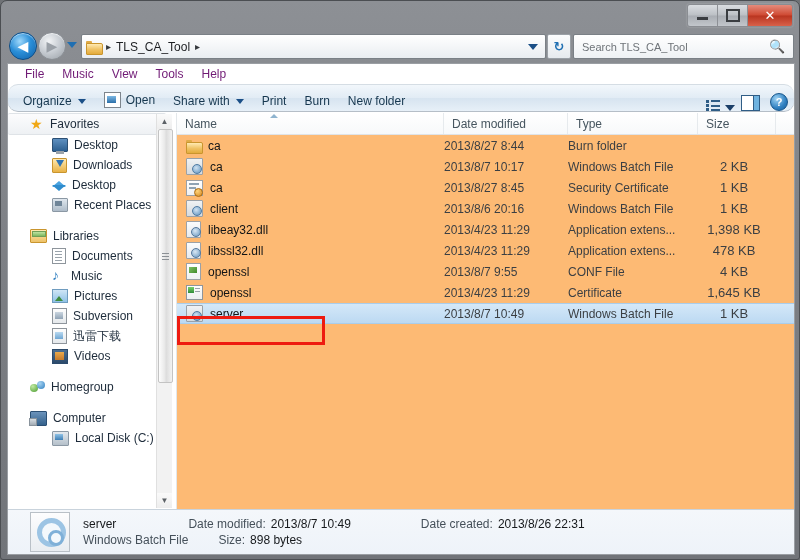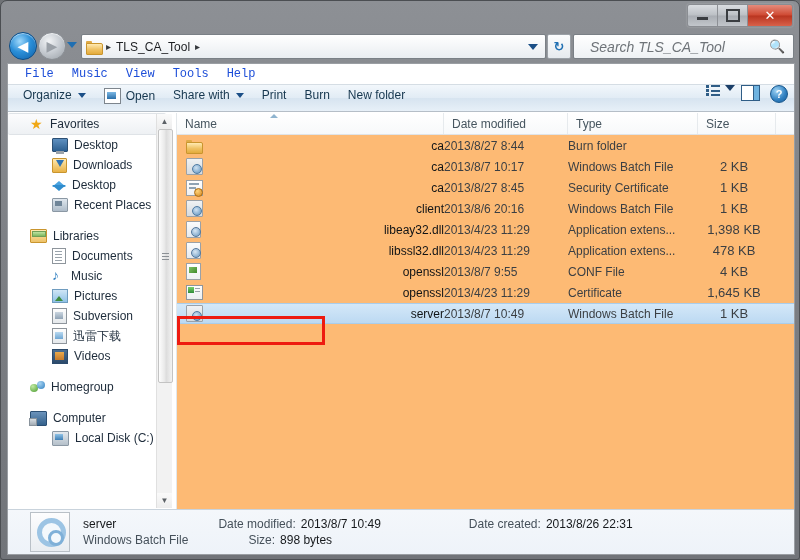--- a/index.html
+++ b/index.html
@@ -71,37 +71,37 @@
     border:1px solid #9aa0a6;border-radius:2px;
     display:flex;align-items:center;justify-content:center;
     color:#1f6fb2;font-size:13px;font-weight:bold;
   }
   #searchbox{
     position:absolute;left:572px;top:5px;width:219px;height:23px;
     background:linear-gradient(180deg,#ffffff 0%,#f5f7f9 60%,#eef1f4 100%);
     border:1px solid #7a8086;border-radius:2px;
     display:flex;align-items:center;
   }
-  #searchplaceholder{margin-left:16px;color:#6f7479;font-style:italic;font-size:14px;}
+  #searchplaceholder{margin-left:8px;color:#6f7479;font-size:11px;}
   #searchicon{margin-left:auto;margin-right:7px;color:#2a7ec2;font-size:13px;}
   
   #client{
     position:absolute;left:6px;top:62px;width:788px;height:492px;
     background:#fff;border:1px solid #9a9ea3;box-sizing:border-box;
   }
   #menubar{
     position:absolute;left:0;top:0;width:100%;height:20px;
     background:#fff;display:flex;align-items:center;padding-left:8px;box-sizing:border-box;
   }
-  .menuitem{padding:2px 9px;color:#1d4ed8;font-size:12px;font-family:Liberation Mono, monospace;}
+  .menuitem{padding:2px 9px;color:#701a75;font-size:12px;}
   #toolbar{
     position:absolute;left:0;top:20px;width:100%;height:28px;
     background:linear-gradient(180deg,#f2f7fb 0%,#e2ecf5 48%,#d7e4f0 52%,#e7f0f8 100%);
     border-top:1px solid #d5dde4;border-bottom:1px solid #b5bec7;
-    display:flex;align-items:flex-start;box-sizing:border-box;padding:0 6px;
+    display:flex;align-items:flex-end;box-sizing:border-box;padding:0 6px;border-radius:10px;
   }
   .tbitem{display:flex;align-items:center;padding:3px 9px;color:#16374f;font-size:12px;}
   .tbcaret{margin-left:6px;width:0;height:0;border-left:4px solid transparent;
     border-right:4px solid transparent;border-top:5px solid #1b4f87;}
   .tbsep{flex:1;}
   .tbicon{margin-right:5px;}
   #viewcaret{margin-left:5px;margin-right:6px;width:0;height:0;border-left:5px solid transparent;
     border-right:5px solid transparent;border-top:6px solid #1b3f68;}
   
   #sidebar{
@@ -157,21 +157,21 @@
     position:absolute;left:50%;top:1px;margin-left:-40px;width:0;height:0;
     border-left:4px solid transparent;border-right:4px solid transparent;border-bottom:4px solid #8fb4cf;
   }
   #rows{position:absolute;left:0;top:22px;right:0;bottom:0;}
   .row{height:21px;display:flex;align-items:center;box-sizing:border-box;}
   .row.selected{
     background:linear-gradient(180deg,#d4e8f8 0%,#bcd9f2 100%);
     border-top:1px solid #a9cdeb;border-bottom:1px solid #a9cdeb;
   }
   .cell-name{width:267px;display:flex;align-items:center;padding-left:9px;box-sizing:border-box;
-    color:#111416;font-size:12px;justify-content:space-between;}
+    color:#111416;font-size:12px;}
   .cell-date{width:124px;color:#3b3f43;font-size:12px;box-sizing:border-box;}
   .cell-type{width:130px;color:#3b3f43;font-size:12px;box-sizing:border-box;}
   .cell-size{width:78px;color:#3b3f43;font-size:13px;text-align:center;box-sizing:border-box;padding-right:6px;}
   .fname{margin-left:7px;}
   
   #details{
     position:absolute;left:0;bottom:0;width:100%;height:45px;
     background:linear-gradient(180deg,#f4f7fb 0%,#eef3f9 100%);
     border-top:1px solid #c9d3dc;box-sizing:border-box;
     display:flex;align-items:center;
@@ -181,22 +181,22 @@
     background:linear-gradient(180deg,#fdfdfe 0%,#e9edf1 100%);
     border:1px solid #b9c0c7;display:flex;align-items:center;justify-content:center;
   }
   #detailtextwrap{margin-left:13px;display:flex;}
   .dcol{display:flex;flex-direction:column;justify-content:center;}
   .dline{display:flex;height:16px;align-items:center;}
   .dlabel{color:#45505a;font-size:12px;}
   .dvalue{color:#16191c;font-size:12px;margin-left:5px;}
   .dtitle{color:#16191c;font-size:12px;}
   .dsub{color:#45505a;font-size:12px;}
-  .dcol2{margin-left:30px;}
-  .dcol3{margin-left:88px;}
+  .dcol2{}
+  .dcol3{margin-left:70px;}
   
   #annot{
     position:absolute;left:176px;top:315px;width:148px;height:29px;
     border:3px solid #ee1b10;box-sizing:border-box;pointer-events:none;
   }
   
   .ico{display:inline-block;vertical-align:middle;position:relative;}
   .ico-folder{width:15px;height:12px;}
   .ico-folder .tab{position:absolute;left:0;top:0;width:6px;height:3px;background:#e0ab48;border-radius:1px 1px 0 0;}
   .ico-folder .body{position:absolute;left:0;top:2px;width:15px;height:10px;

